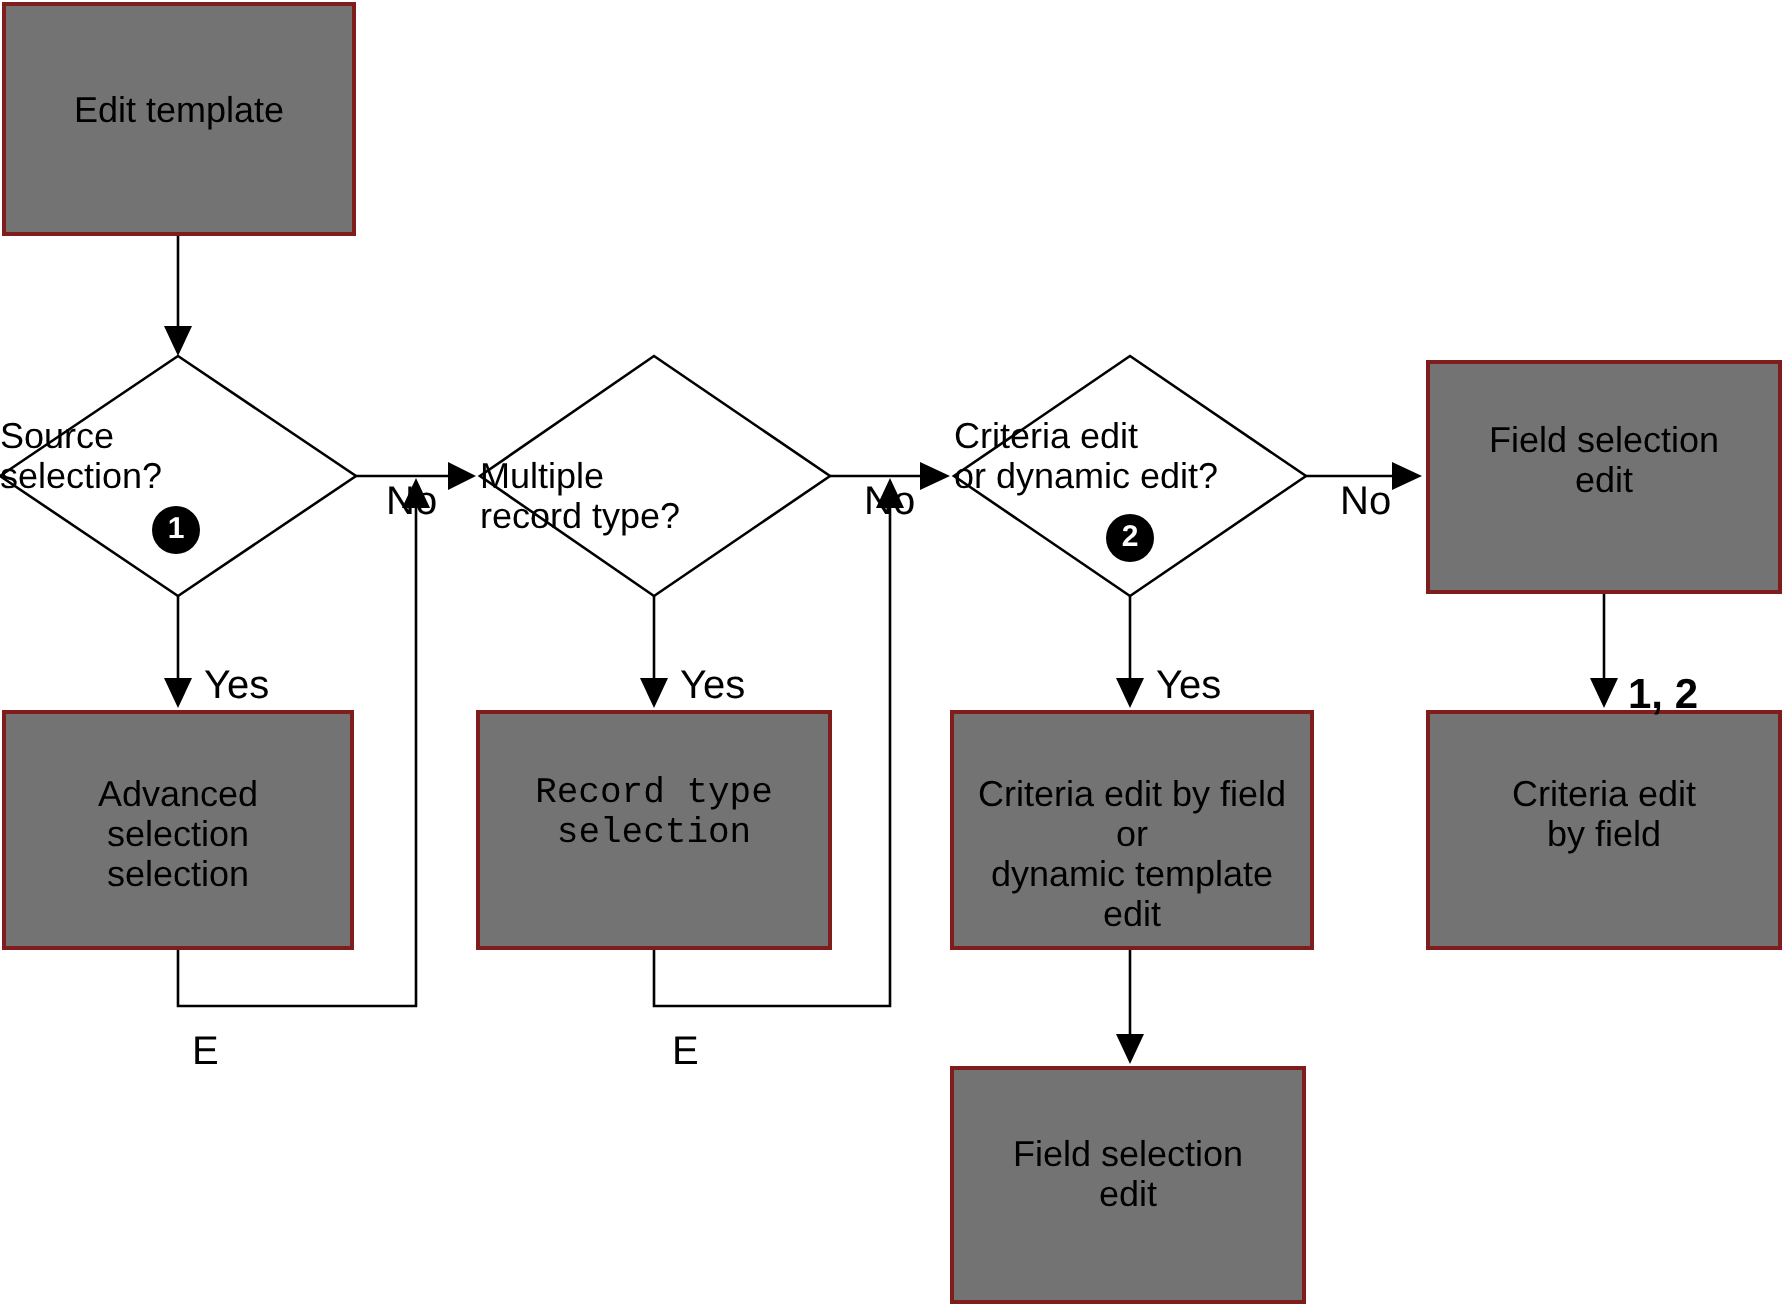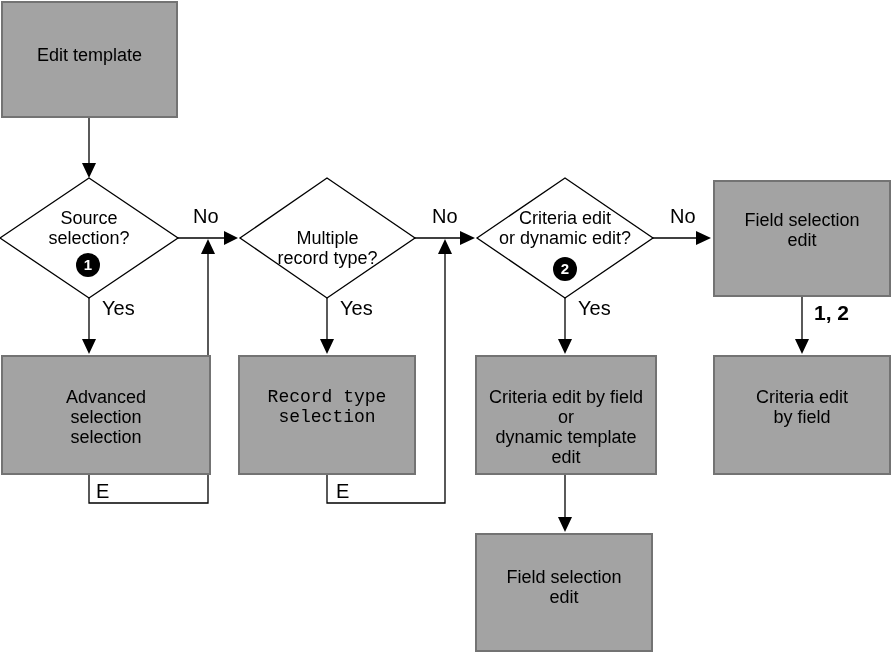--- a/index.html
+++ b/index.html
@@ -13,49 +13,49 @@
     color: #000000;
     overflow: hidden;
   }
   .layer {
     position: absolute;
     left: 0; top: 0;
   }
   .node {
     position: absolute;
     box-sizing: border-box;
-    border: 2px solid #737373;
-    background: #a3a3a3;
+    border: 2px solid #7f1d1d;
+    background: #737373;
     text-align: center;
     font-size: 18px;
     line-height: 20px;
   }
   .dtext {
     position: absolute;
-    text-align: center;
     font-size: 18px;
     line-height: 20px;
   }
   .badge {
     position: absolute;
     width: 24px;
     height: 24px;
     border-radius: 50%;
     background: #000000;
     color: #ffffff;
     font-size: 15px;
     font-weight: bold;
     line-height: 24px;
     text-align: center;
   }
   .edge-label {
     position: absolute;
     font-size: 20px;
     line-height: 22px;
     white-space: nowrap;
+    margin-top: 35px;
   }
   .edge-label.bold {
     font-size: 21px;
     font-weight: bold;
   }
   svg line, svg path, svg polygon.diamond {
     stroke: #000000;
     stroke-width: 1.3;
     fill: none;
   }
@@ -126,21 +126,21 @@
     <g>
       <path d="M 327,475 L 327,503 L 445,503 L 445,254"></path>
       <polygon class="head" points="445,239 438,254 452,254"></polygon>
     </g>
   </svg>
 
   <div class="node" style="left:1px; top:1px; width:177px; height:117px; padding-top:42px;">
     <div>Edit template</div>
   </div>
 
-  <div class="node" style="left:1px; top:355px; width:210px; height:120px; padding-top:30px;">
+  <div class="node" style="left:1px; top:355px; width:176px; height:120px; padding-top:30px;">
     <div>Advanced</div>
     <div>selection</div>
     <div>selection</div>
   </div>
 
   <div class="node" style="left:238px; top:355px; width:178px; height:120px; padding-top:30px;font-family:Liberation Mono, monospace;">
     <div>Record type</div>
     <div>selection</div>
   </div>
 

